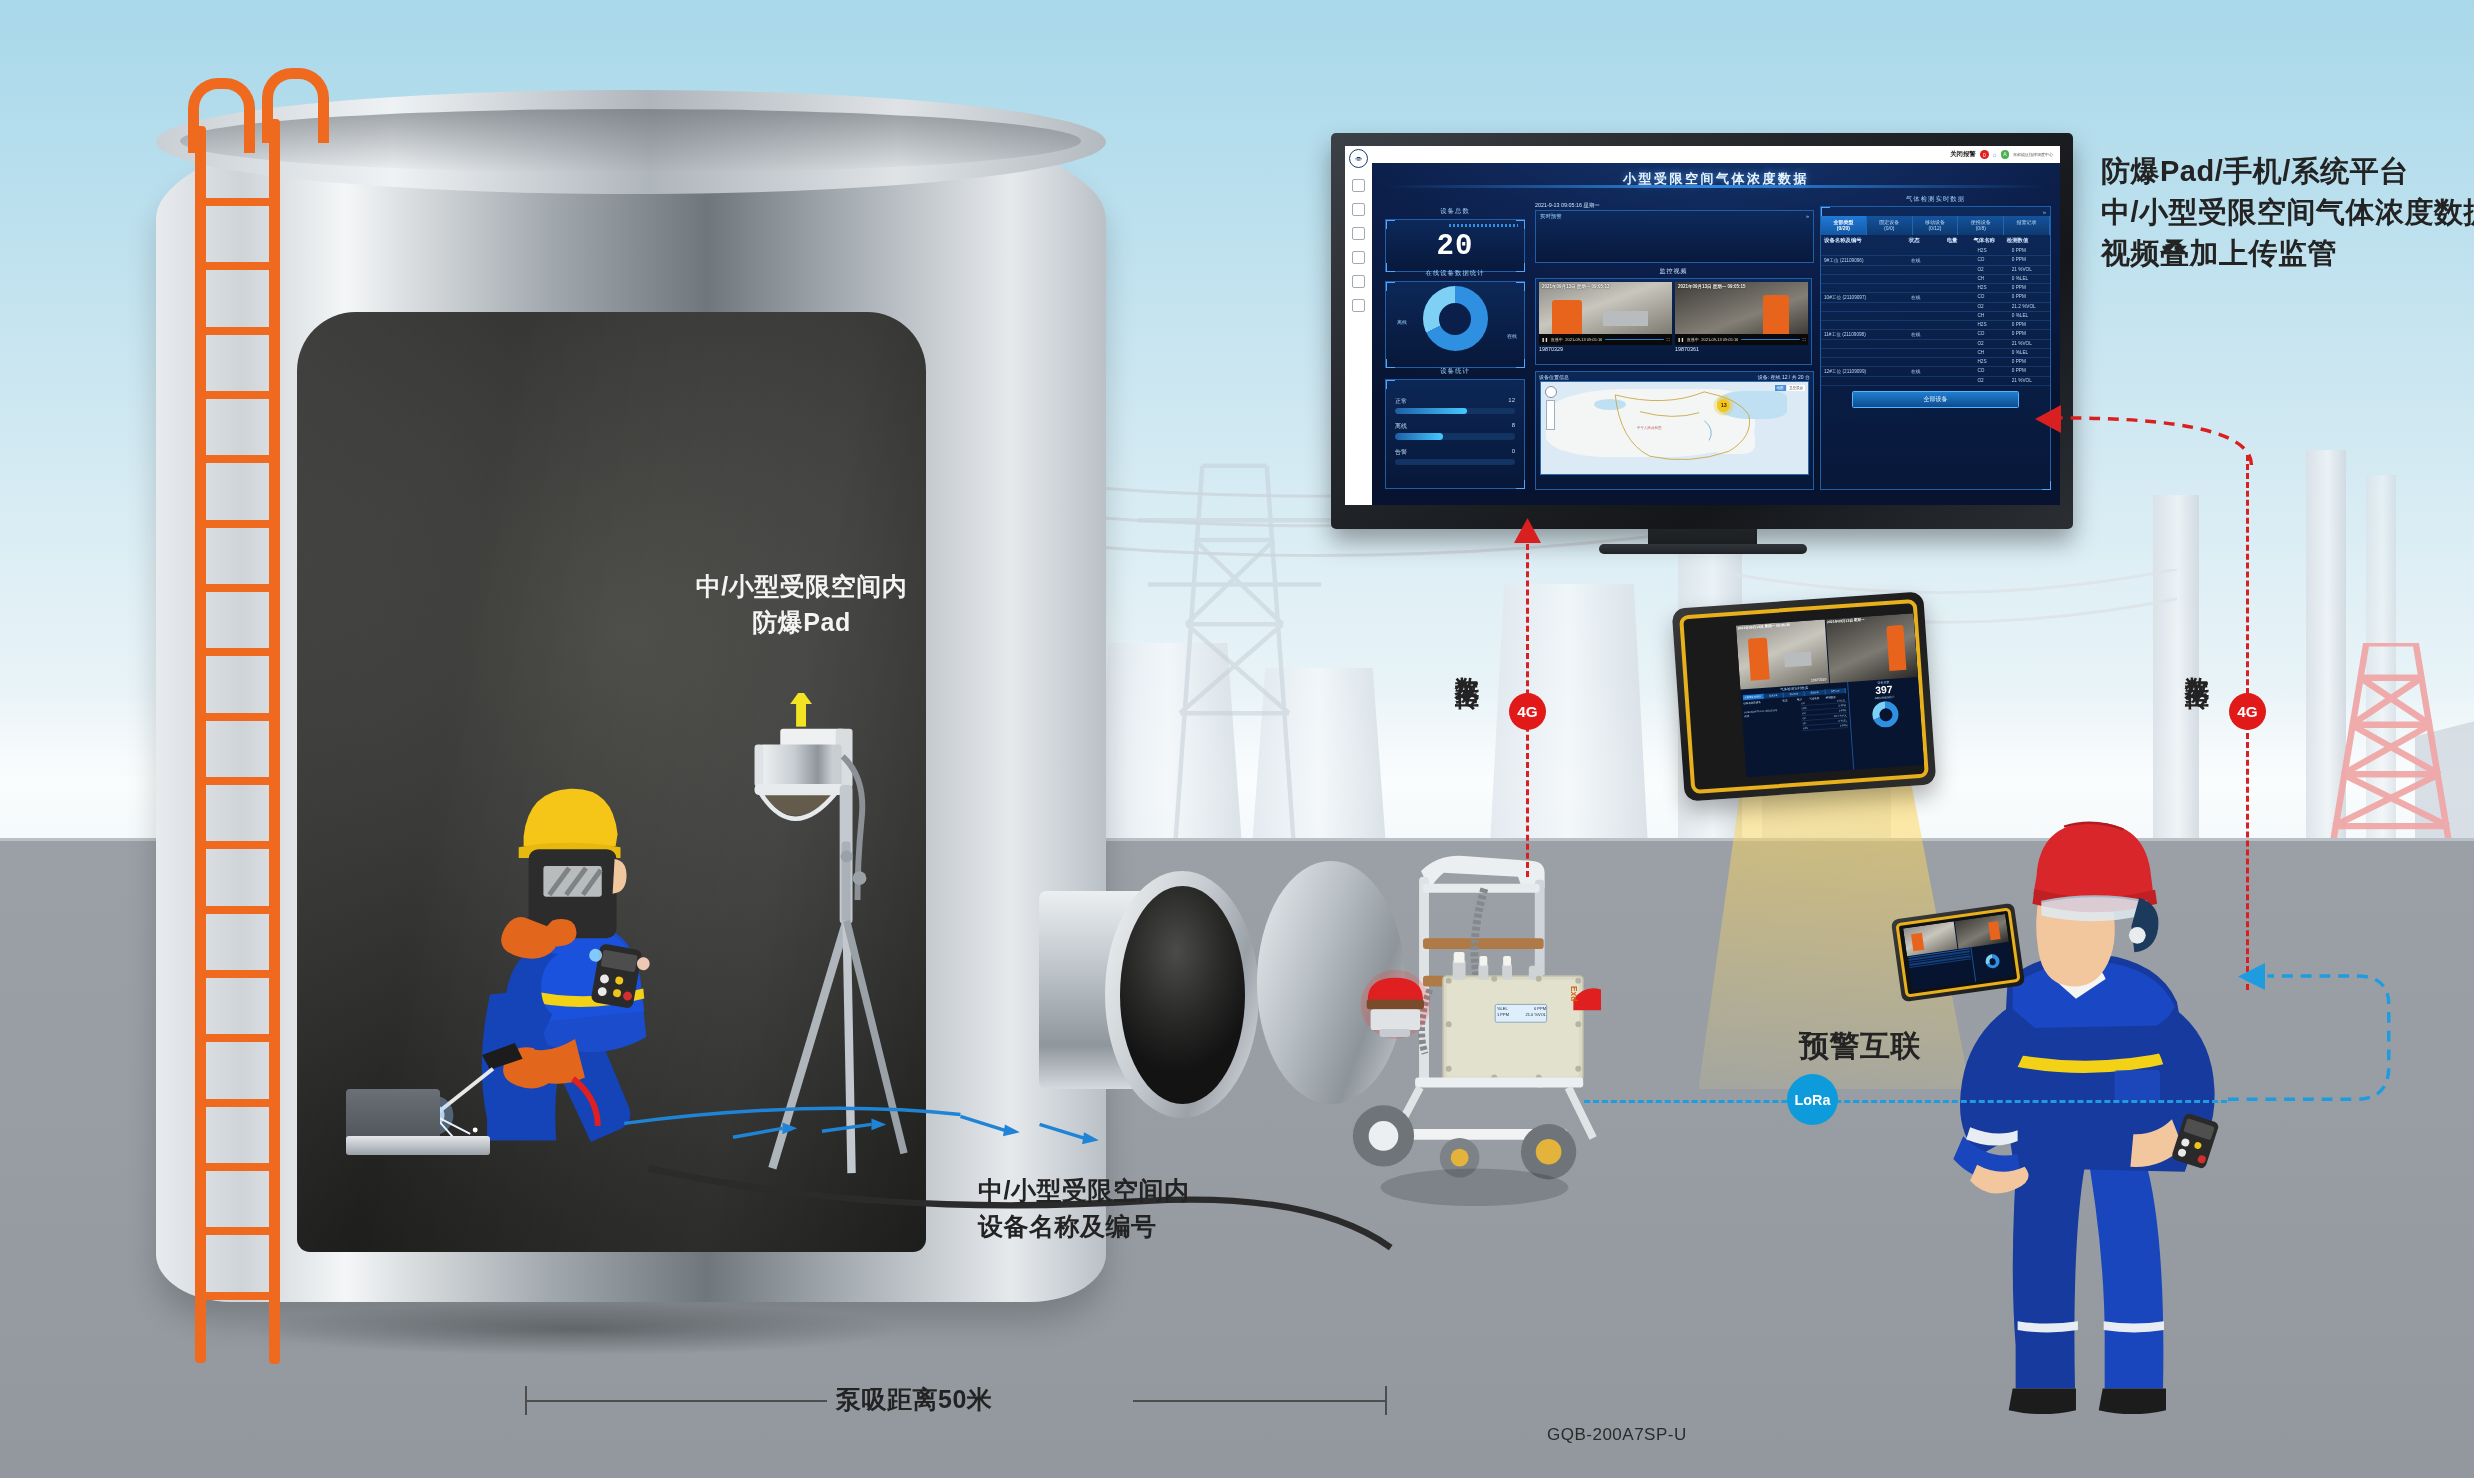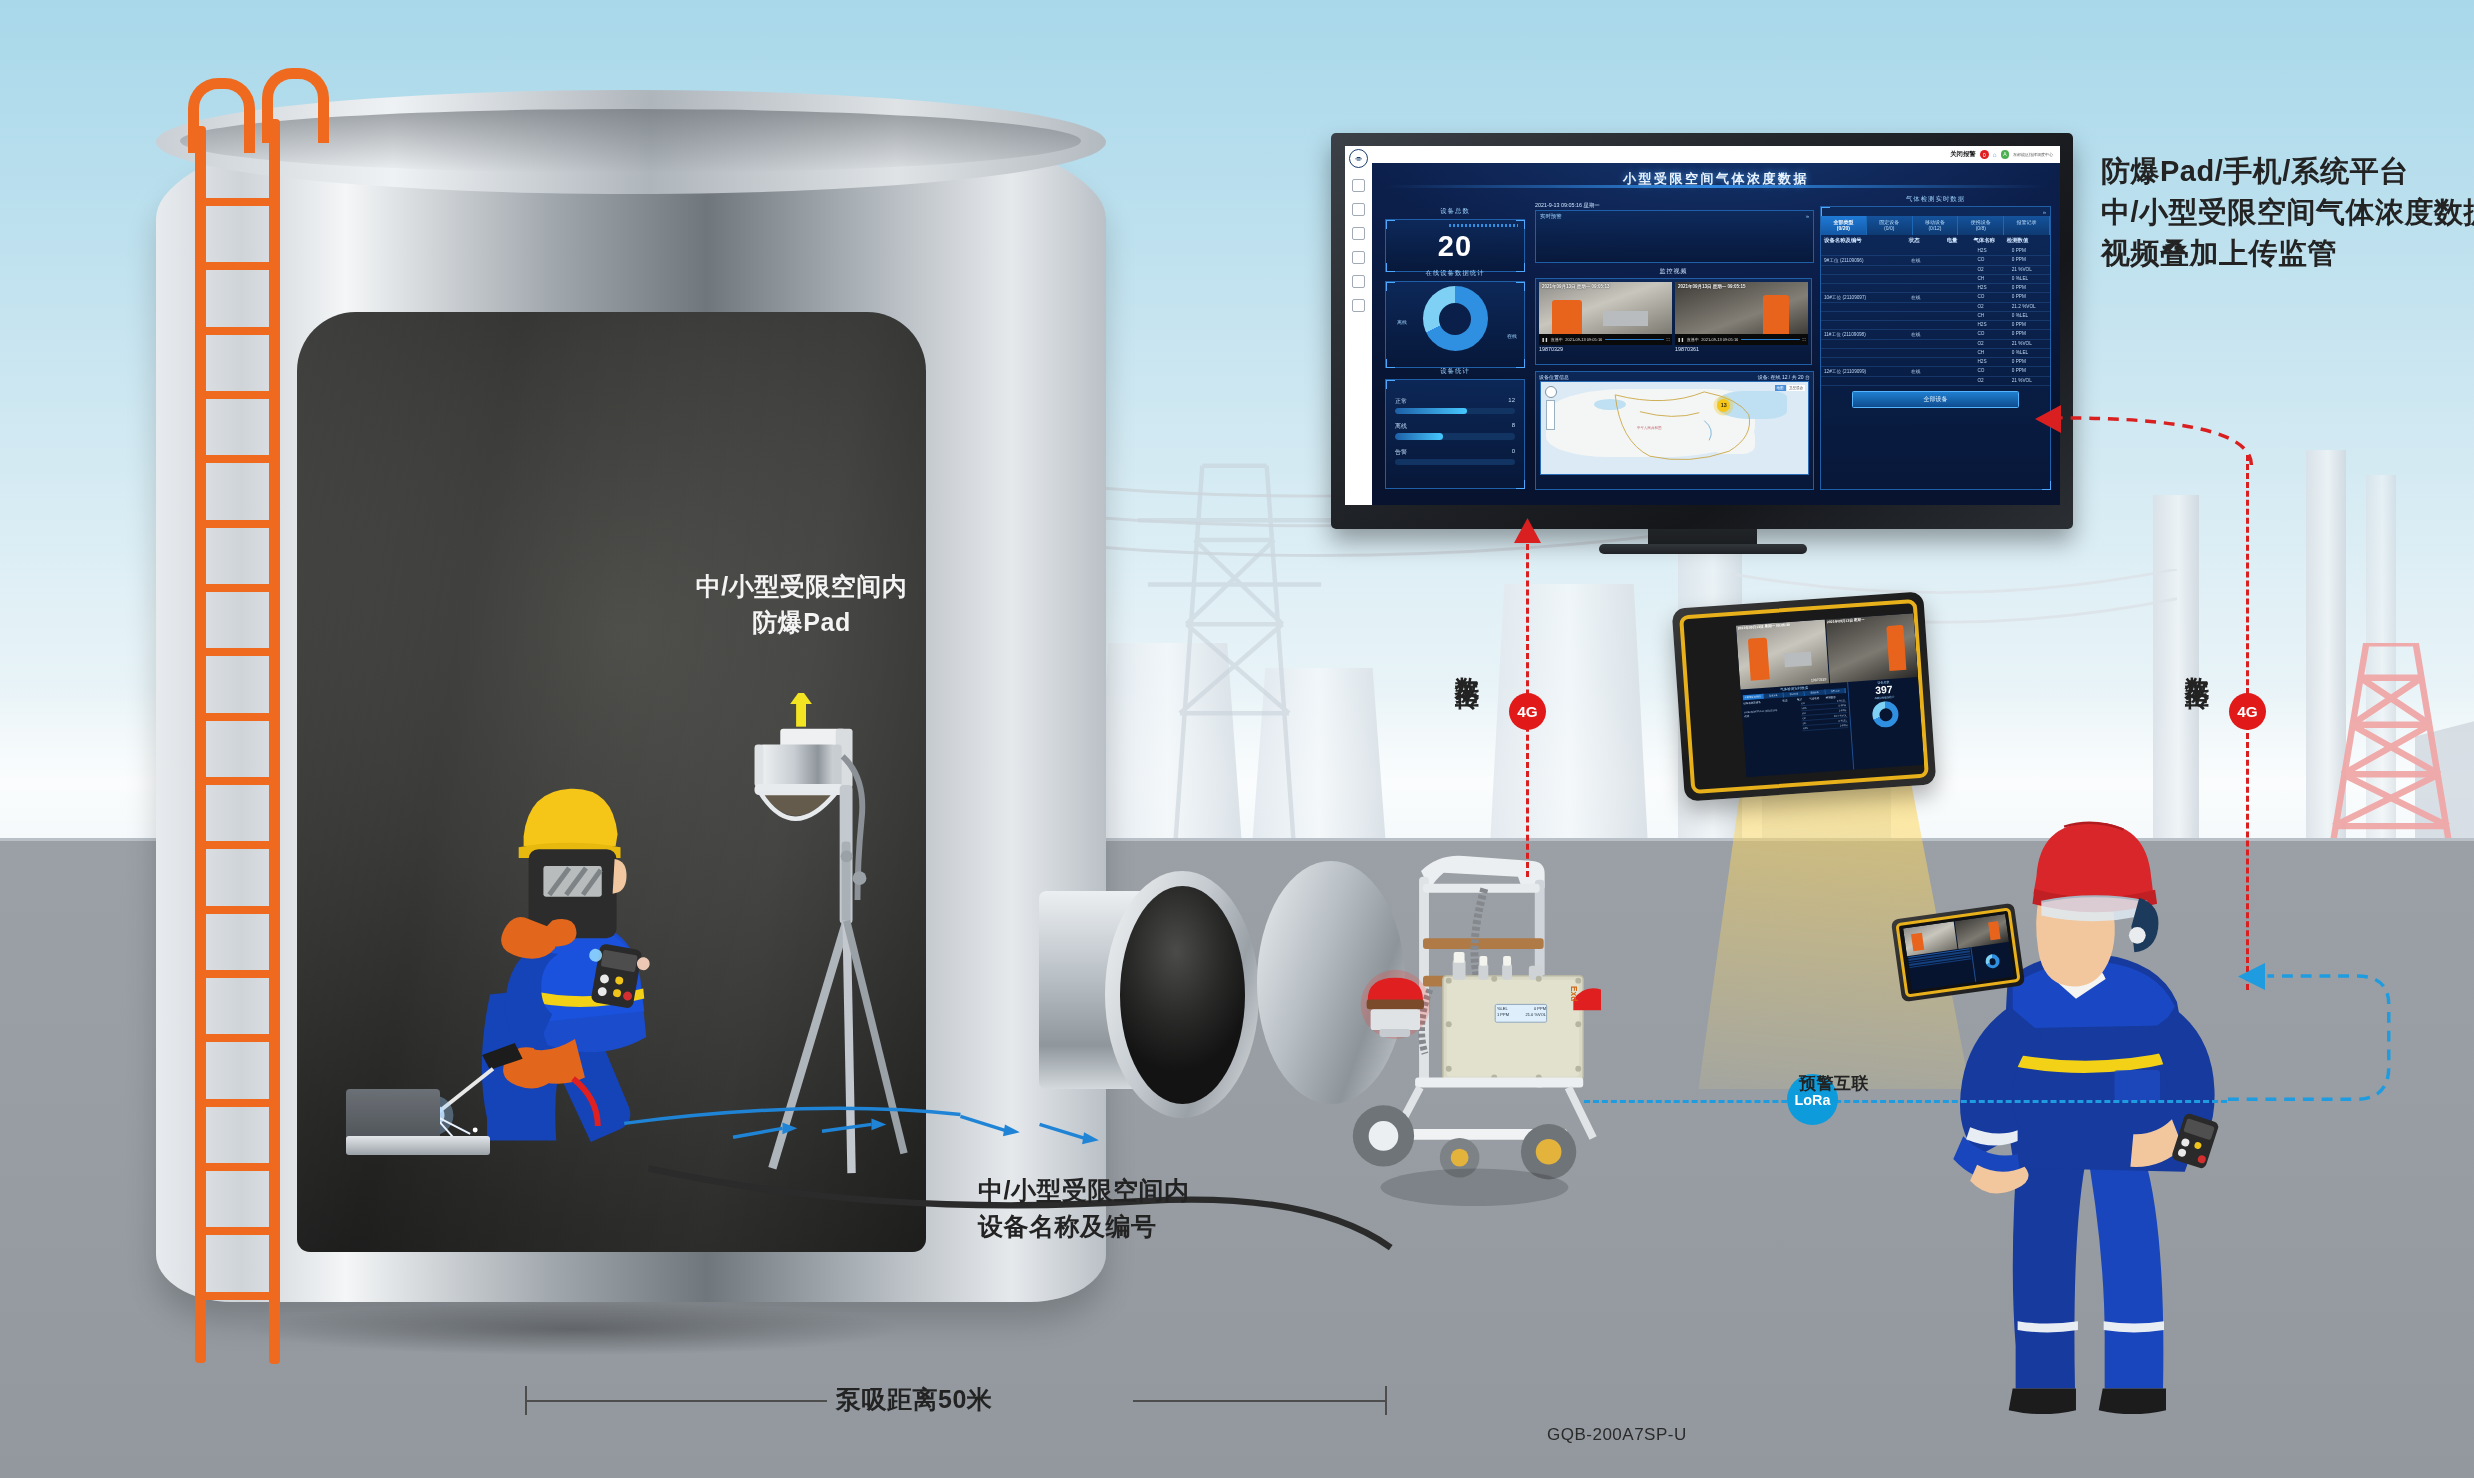--- a/index.html
+++ b/index.html
@@ -75,21 +75,21 @@
   .side-ic{width:11px;height:11px;border:1px solid #8a95a3;border-radius:2px;opacity:.8;}
   .logo-box{width:17px;height:17px;border-radius:50%;border:1px solid #1a3c6e;color:#1a3c6e;font-size:8.4px;
      display:flex;align-items:center;justify-content:center;font-weight:700;}
   .dash-body{position:absolute;left:27px;top:17px;right:0;bottom:0;
      background:radial-gradient(120% 90% at 50% -10%,#15356e 0%,#0c1f4b 45%,#07132f 100%);}
   .dash-title{position:absolute;left:0;right:0;top:7px;text-align:center;color:#eaf4ff;font-size:13px;font-weight:700;
      letter-spacing:2.5px;text-shadow:0 0 7px rgba(80,170,255,.8);}
   .titlebar-deco{position:absolute;height:2.5px;background:linear-gradient(90deg,rgba(40,130,220,0),#2f87e0,rgba(40,130,220,0));}
   .panel{position:absolute;border:0.5px solid #1e5fa8;background:linear-gradient(180deg,rgba(13,42,92,.85),rgba(7,24,58,.9));}
   .corner{position:absolute;width:8px;height:8px;border-color:#4ea8ff;}
-  .big-num{color:#fff;font-size:29px;font-weight:800;text-align:center;line-height:1;letter-spacing:1px;}
+  .big-num{color:#fff;font-size:29px;font-weight:800;text-align:center;line-height:1;letter-spacing:1px;font-family:Liberation Mono, monospace;}
   .stat-row{display:flex;justify-content:space-between;color:#bcd9f5;font-size:6px;margin-bottom:2px;}
   .bar-bg{height:6.4px;border-radius:3.5px;background:#123462;overflow:hidden;margin-bottom:8px;}
   .bar-fill{height:100%;border-radius:3.5px;background:linear-gradient(90deg,#1d5fa6,#46c8ff);}
   .vid-cell{position:relative;flex:1;background:#000;overflow:hidden;}
   .vid-ts{position:absolute;left:3px;top:2px;color:#fff;font-size:4.5px;font-weight:700;text-shadow:0 0 1.5px #000;}
   .vid-ctrl{position:absolute;left:0;right:0;bottom:0;height:11px;background:#0a0a0a;display:flex;align-items:center;
      color:#ddd;font-size:4px;gap:2.5px;padding:0 2.5px;box-sizing:border-box;}
   .vid-id{color:#dceaff;font-size:5.4px;margin-top:1px;}
   .tab{flex:1;text-align:center;color:#bcdcf8;font-size:5px;padding:2.5px 0;line-height:1.35;
      background:linear-gradient(180deg,#14539c,#0e3a72);border-right:0.5px solid #1d68b6;}
@@ -947,21 +947,21 @@
   </div>
 
   <div class="abs callout dark" style="left:978px;top:1173px;font-size:25px;">
     <div>中/小型受限空间内</div>
     <div>设备名称及编号</div>
   </div>
 
   <div class="abs callout dark vert" style="left:1450px;top:658px;font-size:24px;">数据上传</div>
   <div class="abs callout dark vert" style="left:2180px;top:658px;font-size:24px;">数据上传</div>
 
-  <div class="abs callout dark" style="left:1799px;top:1126px;font-size:17px;transform:translateY(-54px);">预警互联</div>
+  <div class="abs callout dark" style="left:1799px;top:1079px;font-size:30px;transform:translateY(-54px);">预警互联</div>
 
   <div class="abs dimtick" style="left:525px;top:1386px;height:29px;"></div>
   <div class="abs dimline" style="left:525px;top:1400px;width:302px;"></div>
   <div class="abs callout dark" style="left:836px;top:1382px;font-size:25px;">泵吸距离50米</div>
   <div class="abs dimline" style="left:1133px;top:1400px;width:252px;"></div>
   <div class="abs dimtick" style="left:1385px;top:1386px;height:29px;"></div>
 
   <div class="abs model-lbl" style="left:1547px;top:1425px;">GQB-200A7SP-U</div>
 
 </div>

